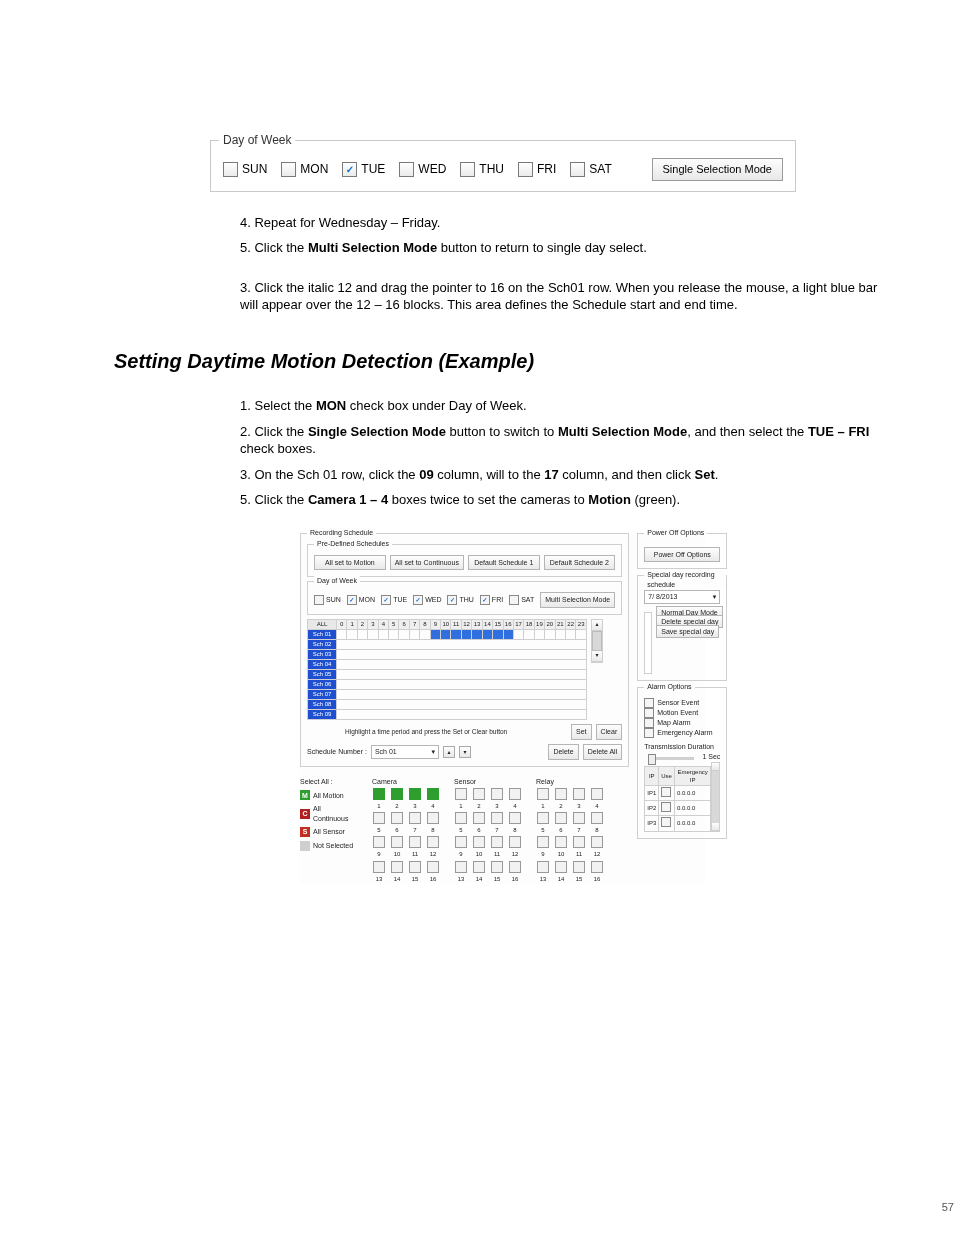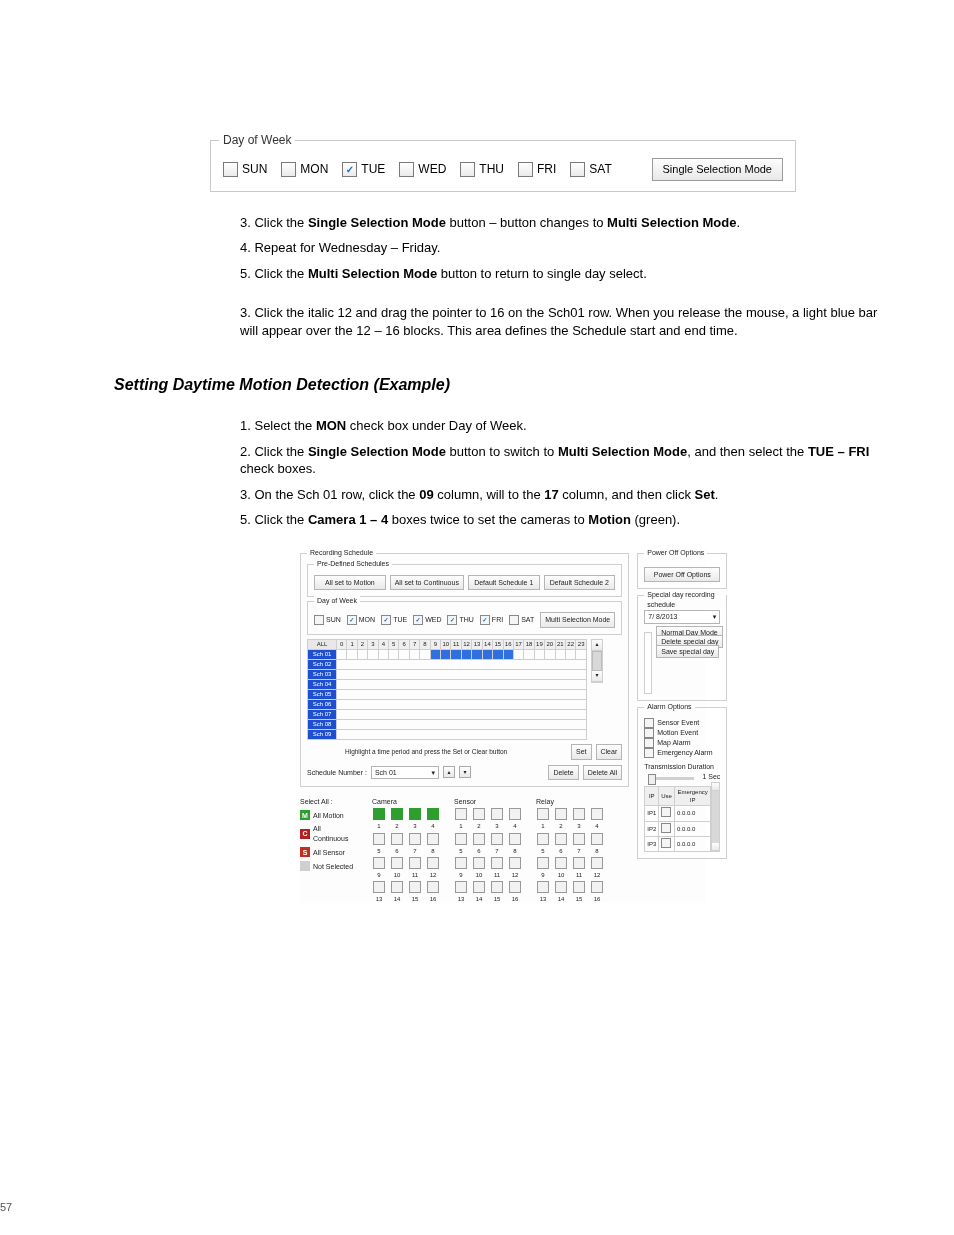--- a/index.html
+++ b/index.html
@@ -80,21 +80,21 @@
   .bold { font-weight: bold; }
   ol.numbered { list-style: none; padding: 0; margin: 0; }
   ol.numbered li { margin-bottom: 8px; }
   ul.bull { list-style: disc; padding-left: 16px; margin: 4px 0 0 0; }
   ul.bull li { margin: 4px 0; }
 
   h2.example {
     font-family: Arial, Helvetica, sans-serif;
     font-weight: 900;
     font-style: italic;
-    font-size: 16px;
+    font-size: 20px;
     margin: 34px 0 10px 14px;
     letter-spacing: 0;
   }
 
   
   .panel {
     width: 405px;
     margin: 24px auto 0 200px;
     background: #fdfdfd;
     font-size: 7px;
@@ -272,21 +272,21 @@
     display: flex;
     flex-direction: column;
   }
   .ipscroll .a { height: 7px; background: linear-gradient(#fdfdfd, #e9e9e9); border-bottom: 1px solid #cfcfcf; }
   .ipscroll .t { flex: 1; background: #d8d8d8; }
   .iprow { display: flex; }
 
   .pagefoot {
     position: absolute;
     left: 0; right: 0; bottom: 20px;
-    text-align: left;
+    text-align: right;
     font-size: 11px;
     color: #555;
   }
 </style>
 </head>
 <body>
 
 <div class="page">
 
   <div class="daygroup">
@@ -320,24 +320,20 @@
         <span class="chk"></span>
         <span>SAT</span>
       </span>
       <span class="btn">Single Selection Mode</span>
     </div>
   </div>
 
   <div class="block">
     <ol class="numbered">
       <li>
-        <span>3.</span>
-        <span>Click the </span><span class="bold">Single Selection Mode</span><span> button – button changes to </span><span class="bold">Multi Selection Mode</span><span>.</span>
-      </li>
-      <li>
         <span>4.</span>
         <span>Repeat for Wednesday – Friday.</span>
       </li>
       <li>
         <span>5.</span>
         <span>Click the </span><span class="bold">Multi Selection Mode</span><span> button to return to single day select.</span>
       </li>
     </ol>
   </div>
 

